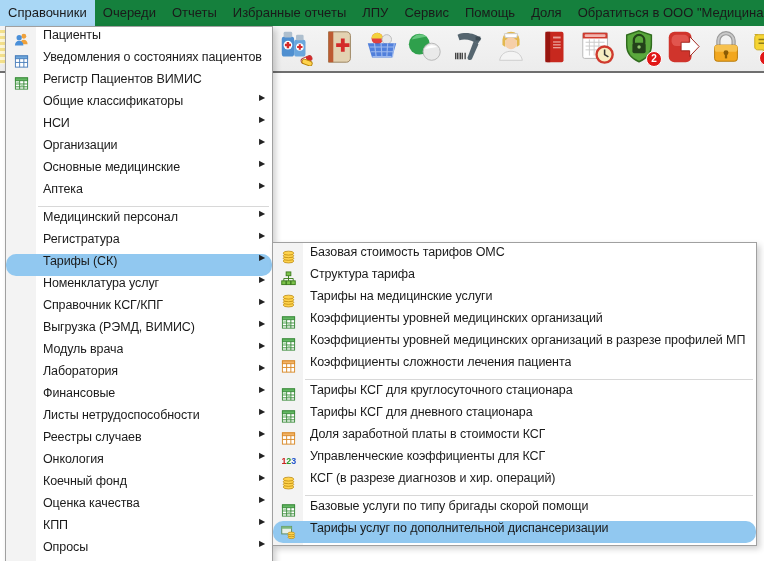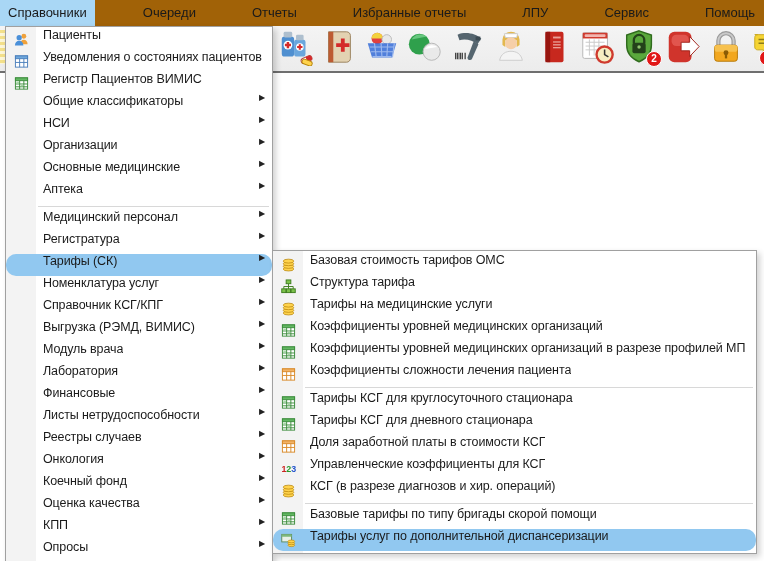--- a/index.html
+++ b/index.html
@@ -5,22 +5,22 @@
   html,body{margin:0;padding:0;}
   body{
     width:764px;height:561px;overflow:hidden;position:relative;
     background:#ffffff;
     font-family:"Liberation Sans","DejaVu Sans",sans-serif;
     -webkit-font-smoothing:antialiased;
   }
   
   .menubar{
     position:absolute;top:0;left:0;right:0;height:26px;
-    background:#a16207;display:flex;align-items:stretch;
-    font-size:13px;color:#1a1a1a;z-index:5;white-space:nowrap;gap:40px;
+    background:#15803d;display:flex;align-items:stretch;
+    font-size:13px;color:#1a1a1a;z-index:5;white-space:nowrap;
   }
   .mb-item{padding:0 8px;line-height:26px;cursor:default;}
   .mb-item.selected{background:#a9d7f5;}
   
   .toolbar{
     position:absolute;top:26px;left:0;right:0;height:45px;
     background:linear-gradient(#f4f4f4,#ececec);
     border-bottom:2px solid #6f6f6f;z-index:1;
   }
   .tb-icon{position:absolute;top:2px;width:38px;height:38px;}
@@ -36,21 +36,21 @@
     background:repeating-linear-gradient(#f3e08a 0 3px,#fcf6d8 3px 6px);
   }
   
   .menu-panel{
     position:absolute;border:1px solid #a0a0a0;
     background:linear-gradient(to right,#f3f3f3 0,#f3f3f3 30px,#ffffff 30px);
     box-shadow:3px 3px 6px rgba(0,0,0,.18);
     font-size:12.5px;letter-spacing:-0.1px;color:#1a1a1a;
   }
   #dropdown{left:5px;top:26px;width:266px;height:538px;z-index:10;padding-top:1px;}
-  #submenu{left:272px;top:250px;width:483px;z-index:11;padding:2px 0;}
+  #submenu{left:272px;top:242px;width:483px;z-index:11;padding:2px 0;}
   .row{display:flex;height:22px;cursor:default;}
   .row.hl{background:#91c8f0;border-radius:10px;}
   .gutter{flex:0 0 30px;width:30px;height:100%;display:flex;align-items:center;justify-content:center;text-decoration:underline;}
   .label{padding-left:7px;white-space:nowrap;overflow:hidden;}
   .arrow{margin-left:auto;padding-right:7px;font-size:8px;color:#222;line-height:1;}
   .sep{height:1px;background:#d8d8d8;margin:2px 3px 3px 32px;}
 </style>
 </head>
 <body>
 
@@ -445,21 +445,21 @@
     <div class="row">
       <span class="gutter">
         <svg width="15" height="15" viewBox="0 0 16 16">
           <rect x="1.5" y="2" width="13" height="12" fill="#fff" stroke="#3c8c3c"></rect>
           <rect x="1.5" y="2" width="13" height="3" fill="#62b862" stroke="#3c8c3c"></rect>
           <path d="M6 5v9M10.5 5v9M1.5 8.5h13M1.5 11.5h13" stroke="#3c8c3c" fill="none"></path>
           <rect x="2.5" y="6" width="2.8" height="2" fill="#a5d6a5"></rect>
           <rect x="7" y="9.3" width="2.8" height="1.6" fill="#a5d6a5"></rect>
         </svg>
       </span>
-      <span class="label">Базовые тарифы по типу бригады скорой помощи</span>
+      <span class="label">Базовые услуги по типу бригады скорой помощи</span>
     </div>
     <div class="row hl">
       <span class="gutter">
         <svg width="15" height="15" viewBox="0 0 16 16">
           <rect x="0.8" y="1.5" width="10.5" height="8" fill="#e8f0e8" stroke="#5a8a5a"></rect>
           <rect x="0.8" y="1.5" width="10.5" height="2.5" fill="#7cb87c"></rect>
           <g fill="#ffd34d" stroke="#b8860b" stroke-width="0.7">
             <ellipse cx="11" cy="13" rx="3.6" ry="1.5"></ellipse>
             <ellipse cx="11" cy="11" rx="3.6" ry="1.5"></ellipse>
             <ellipse cx="11" cy="9" rx="3.6" ry="1.5"></ellipse>

